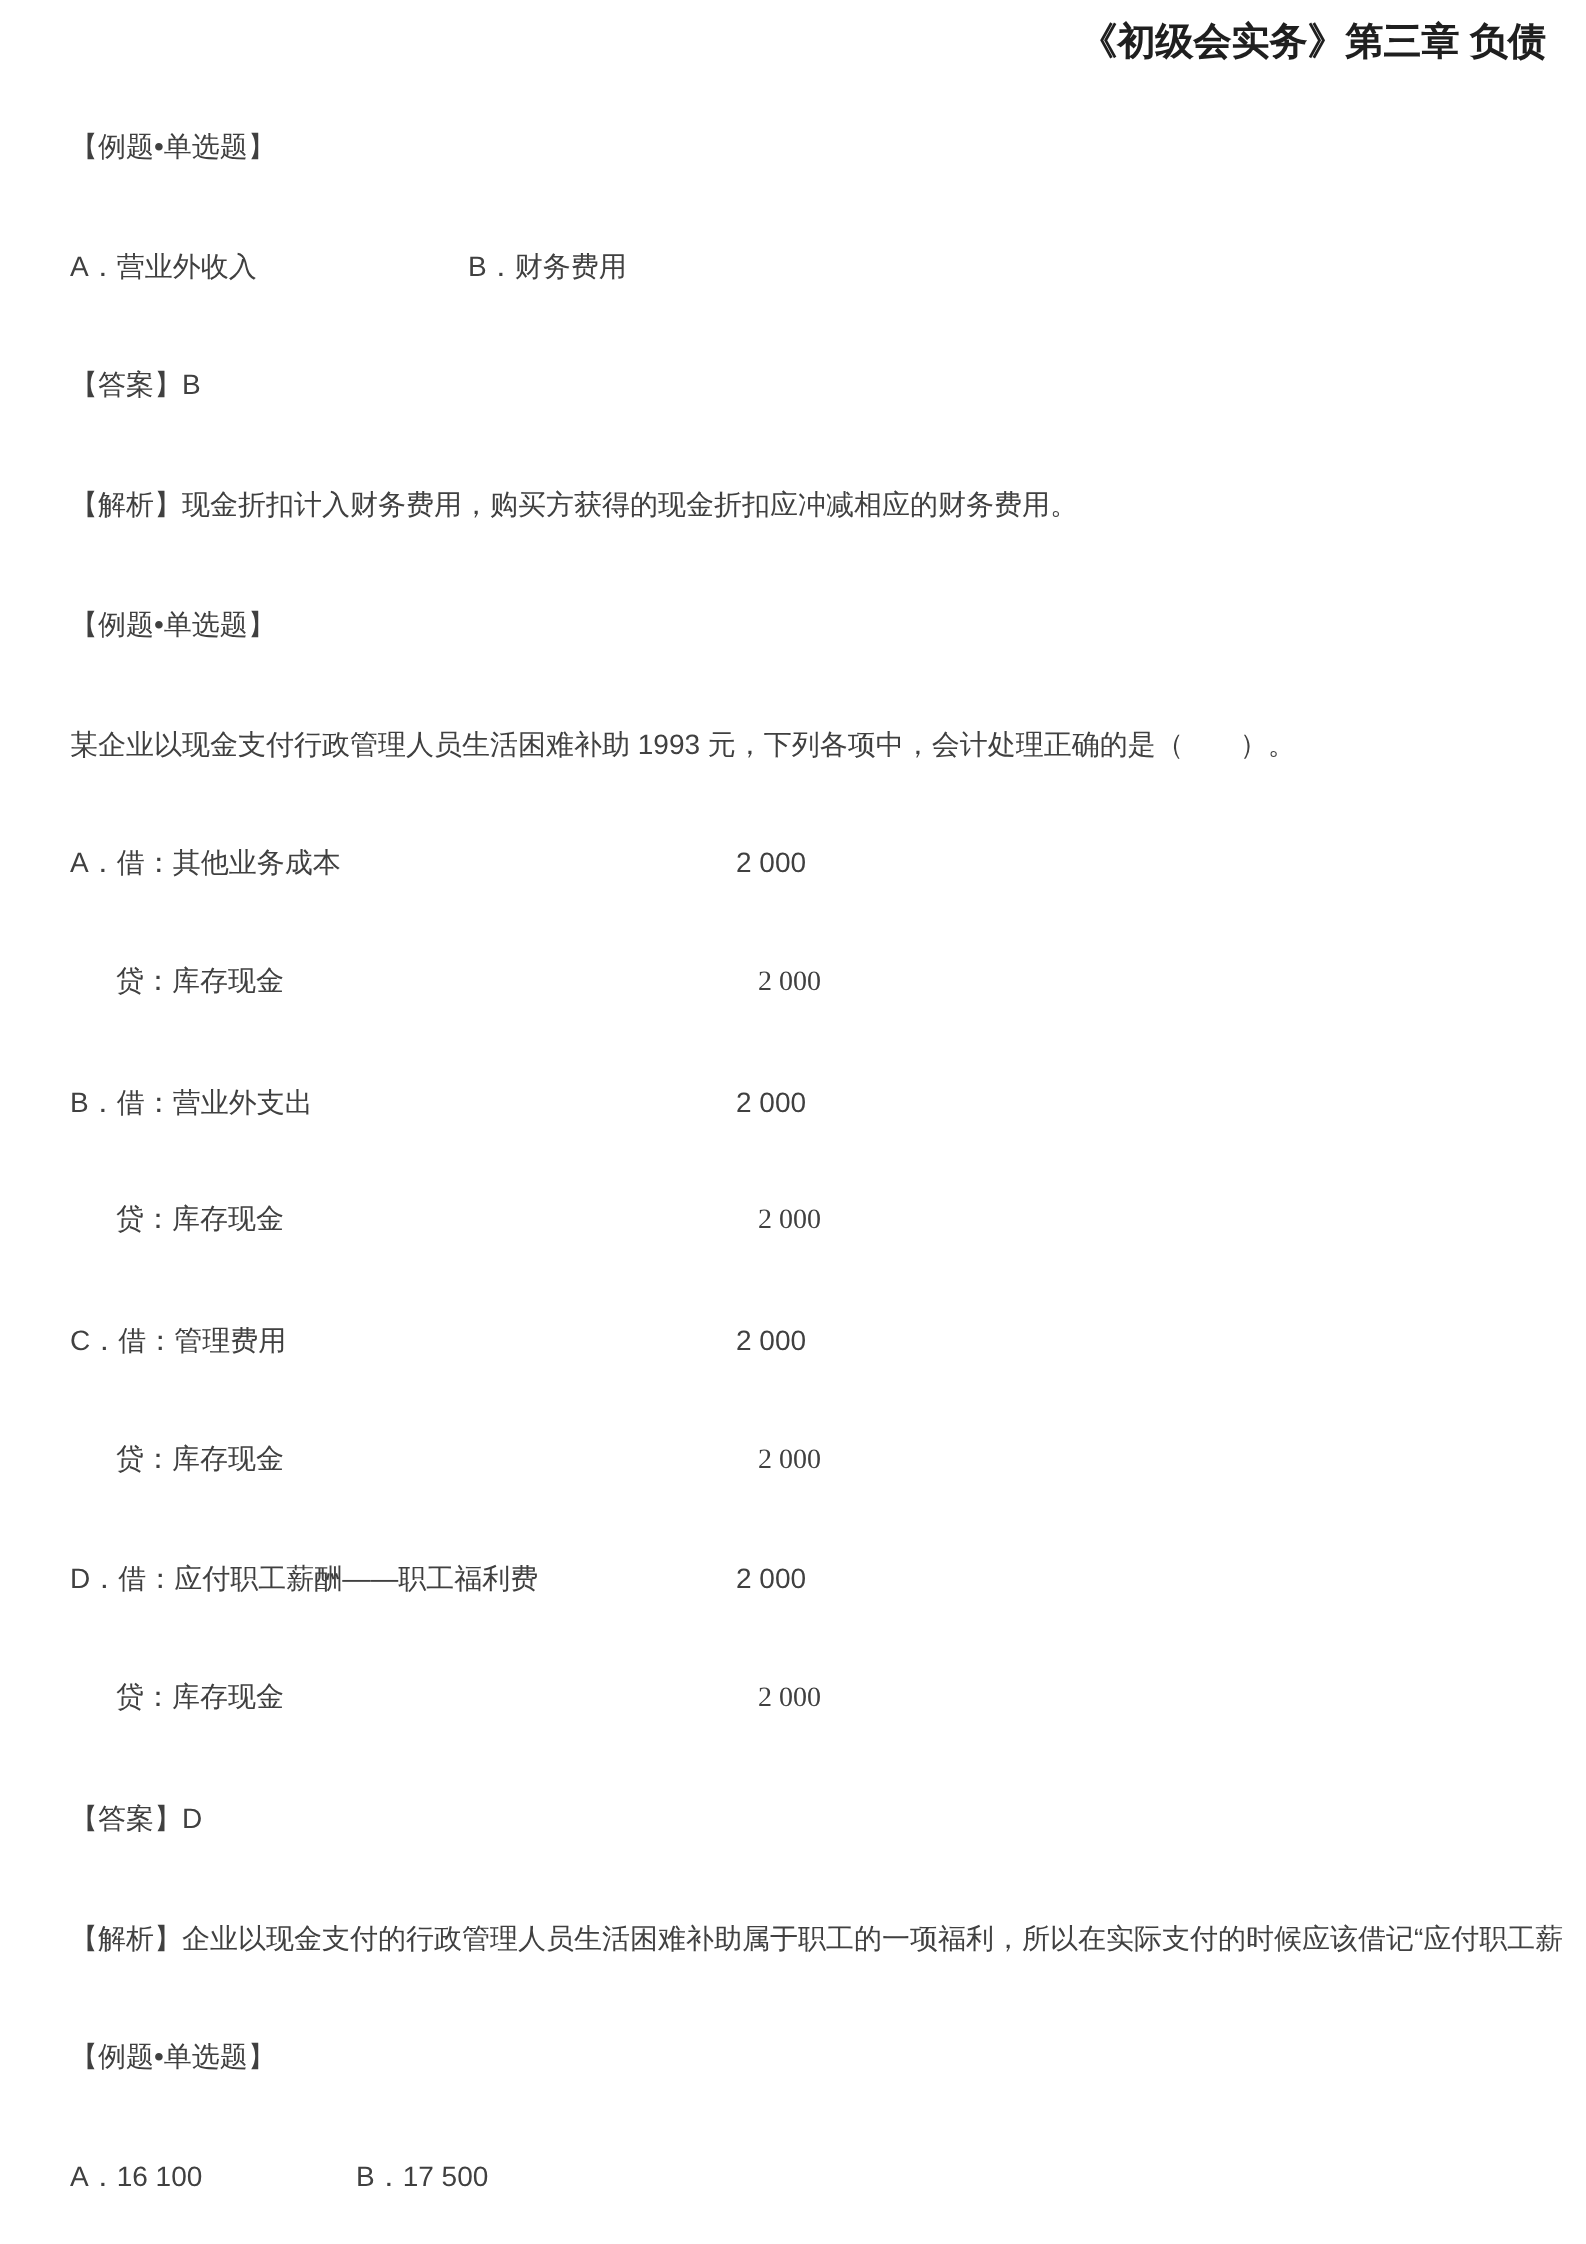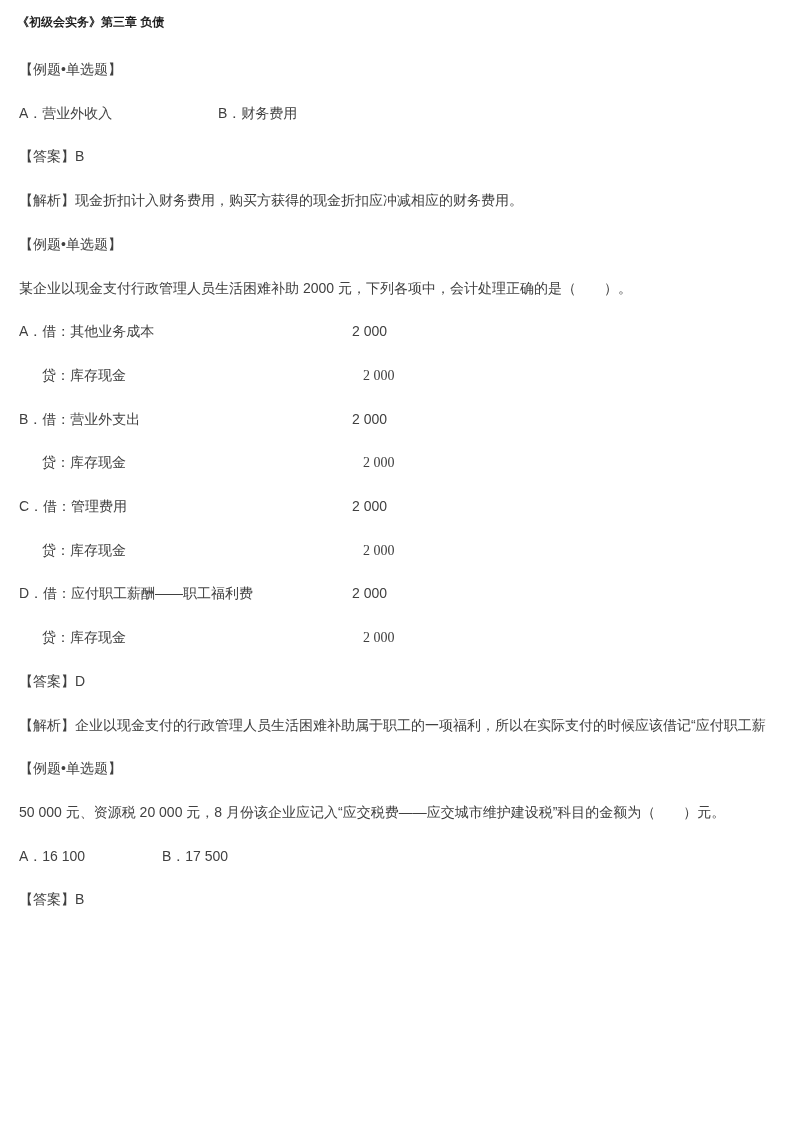--- a/index.html
+++ b/index.html
@@ -10,30 +10,30 @@
     box-sizing: border-box;
     padding: 0 20px 0 17px;
     background: #ffffff;
     overflow: hidden;
     font-family: "Liberation Sans", sans-serif;
     font-size: 14px;
     color: #404040;
   }
   .title {
     margin: 9px 0 14px 0;
-    font-size: 12px;
+    font-size: 19px;
     line-height: 26px;
     font-weight: 700;
-    text-align: left;
+    text-align: right;
     color: #1f1f1f;
     white-space: nowrap;
   }
   .line {
     position: relative;
-    margin: 2px;
+    margin: 18px;
     line-height: 41.7px;
     white-space: nowrap;
   }
   .credit { padding-left: 23px; font-family: Liberation Serif, serif; }
   .amt { position: absolute; top: 0; }
   .amt-debit { left: 333px; }
   .amt-credit { left: 344px; }
   .col2 { position: absolute; top: 0; text-align: center; }
   .col2-wide { left: 199px; }
   .col2-narrow { left: 143px; }
@@ -47,21 +47,21 @@
 
   <p class="line">【例题•单选题】</p>
   <p class="line">
     <span>A．营业外收入</span>
     <span class="col2 col2-wide">B．财务费用</span>
   </p>
   <p class="line">【答案】B</p>
   <p class="line">【解析】现金折扣计入财务费用，购买方获得的现金折扣应冲减相应的财务费用。</p>
 
   <p class="line">【例题•单选题】</p>
-  <p class="line">某企业以现金支付行政管理人员生活困难补助 2000 元，下列各项中，会计处理正确的是（　　）。</p>
+  <p class="line">某企业以现金支付行政管理人员生活困难补助 1993 元，下列各项中，会计处理正确的是（　　）。</p>
 
   <p class="line">
     <span>A．借：其他业务成本</span>
     <span class="amt amt-debit">2 000</span>
   </p>
   <p class="line credit">
     <span>贷：库存现金</span>
     <span class="amt amt-credit">2 000</span>
   </p>
 
@@ -89,20 +89,19 @@
   </p>
   <p class="line credit">
     <span>贷：库存现金</span>
     <span class="amt amt-credit">2 000</span>
   </p>
 
   <p class="line">【答案】D</p>
   <p class="line">【解析】企业以现金支付的行政管理人员生活困难补助属于职工的一项福利，所以在实际支付的时候应该借记“应付职工薪</p>
 
   <p class="line">【例题•单选题】</p>
-  <p class="line">50 000 元、资源税 20 000 元，8 月份该企业应记入“应交税费——应交城市维护建设税”科目的金额为（　　）元。</p>
   <p class="line">
     <span>A．16 100</span>
     <span class="col2 col2-narrow">B．17 500</span>
   </p>
   <p class="line">【答案】B</p>
 
 </div>
 
 </body></html>

